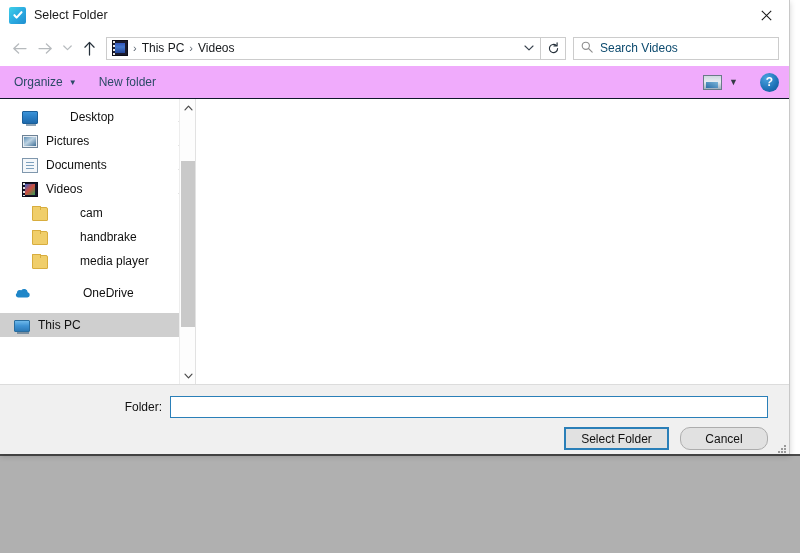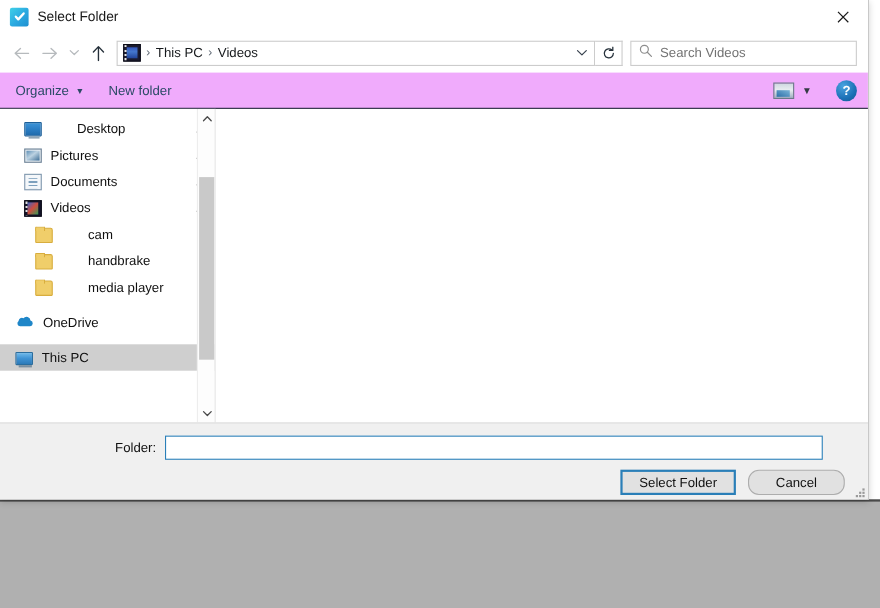--- a/index.html
+++ b/index.html
@@ -153,21 +153,21 @@
     width: 206px; height: 23px;
     margin-left: 7px;
     border: 1px solid #cccccc;
     background: #ffffff;
     display: flex; align-items: center;
     flex: none;
     padding-left: 7px;
   }
   #search-text {
     font-size: 12px;
-    color: #737373;
+    color: #0c4a6e;
     margin-left: 7px;
     white-space: nowrap;
   }
 
   
   #toolbar {
     height: 33px;
     display: flex;
     align-items: center;
     padding: 0 10px 0 14px;
@@ -475,20 +475,21 @@
     align-items: center;
     padding-top: 11px;
   }
   #folder-label {
     width: 150px;
     text-align: right;
     padding-right: 8px;
     font-size: 12px;
     color: #111111;
     white-space: nowrap;
+    margin-left: 20px;
   }
   #folder-input {
     width: 598px;
     height: 22px;
     border: 1px solid #2a7fb8;
     background: #ffffff;
     font-family: "Liberation Sans", sans-serif;
     font-size: 12px;
     color: #111111;
     padding: 0 4px;
@@ -674,21 +675,21 @@
       </div>
       <div class="nav-row indent-2">
         <span class="nav-icon ic-folder"></span>
         <span class="nav-label">handbrake</span>
       </div>
       <div class="nav-row indent-2">
         <span class="nav-icon ic-folder"></span>
         <span class="nav-label">media player</span>
       </div>
 
-      <div class="nav-row root" style="margin-top:8px;">
+      <div class="nav-row root" style="margin-top:8px;gap:44px;">
         <span class="nav-icon ic-onedrive">
           <svg width="17" height="12" viewBox="0 0 17 12" aria-hidden="true">
             <path d="M4.3 10.6 h9.1 a2.7 2.7 0 0 0 0.3 -5.3 a3.6 3.6 0 0 0 -6.4 -2.0 a3.0 3.0 0 0 0 -4.4 2.6 a2.6 2.6 0 0 0 1.4 4.7 z" fill="#1f86c8"></path>
           </svg>
         </span>
         <span class="nav-label">OneDrive</span>
       </div>
 
       <div class="nav-row root selected" style="margin-top:8px;">
         <span class="nav-icon ic-thispc"></span>

